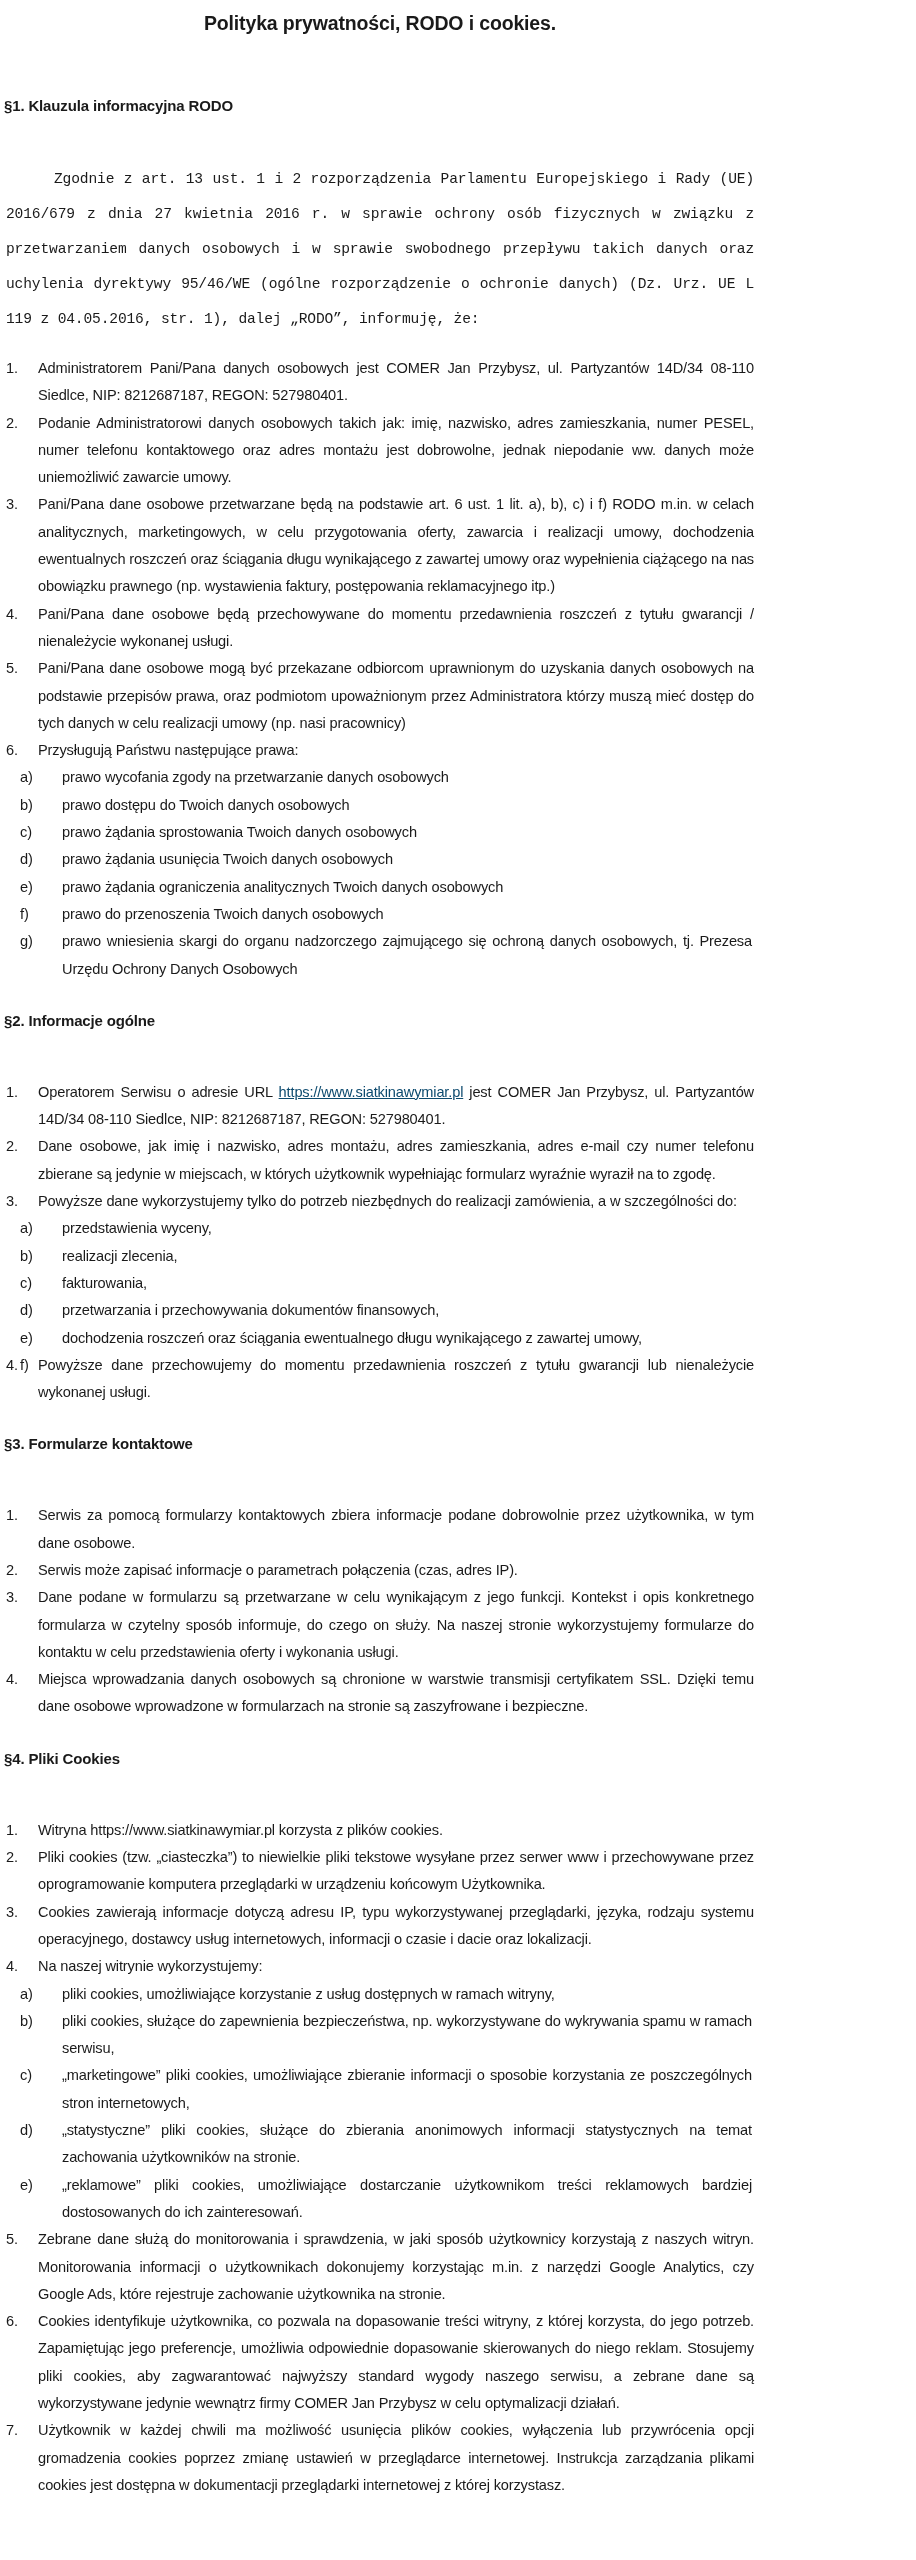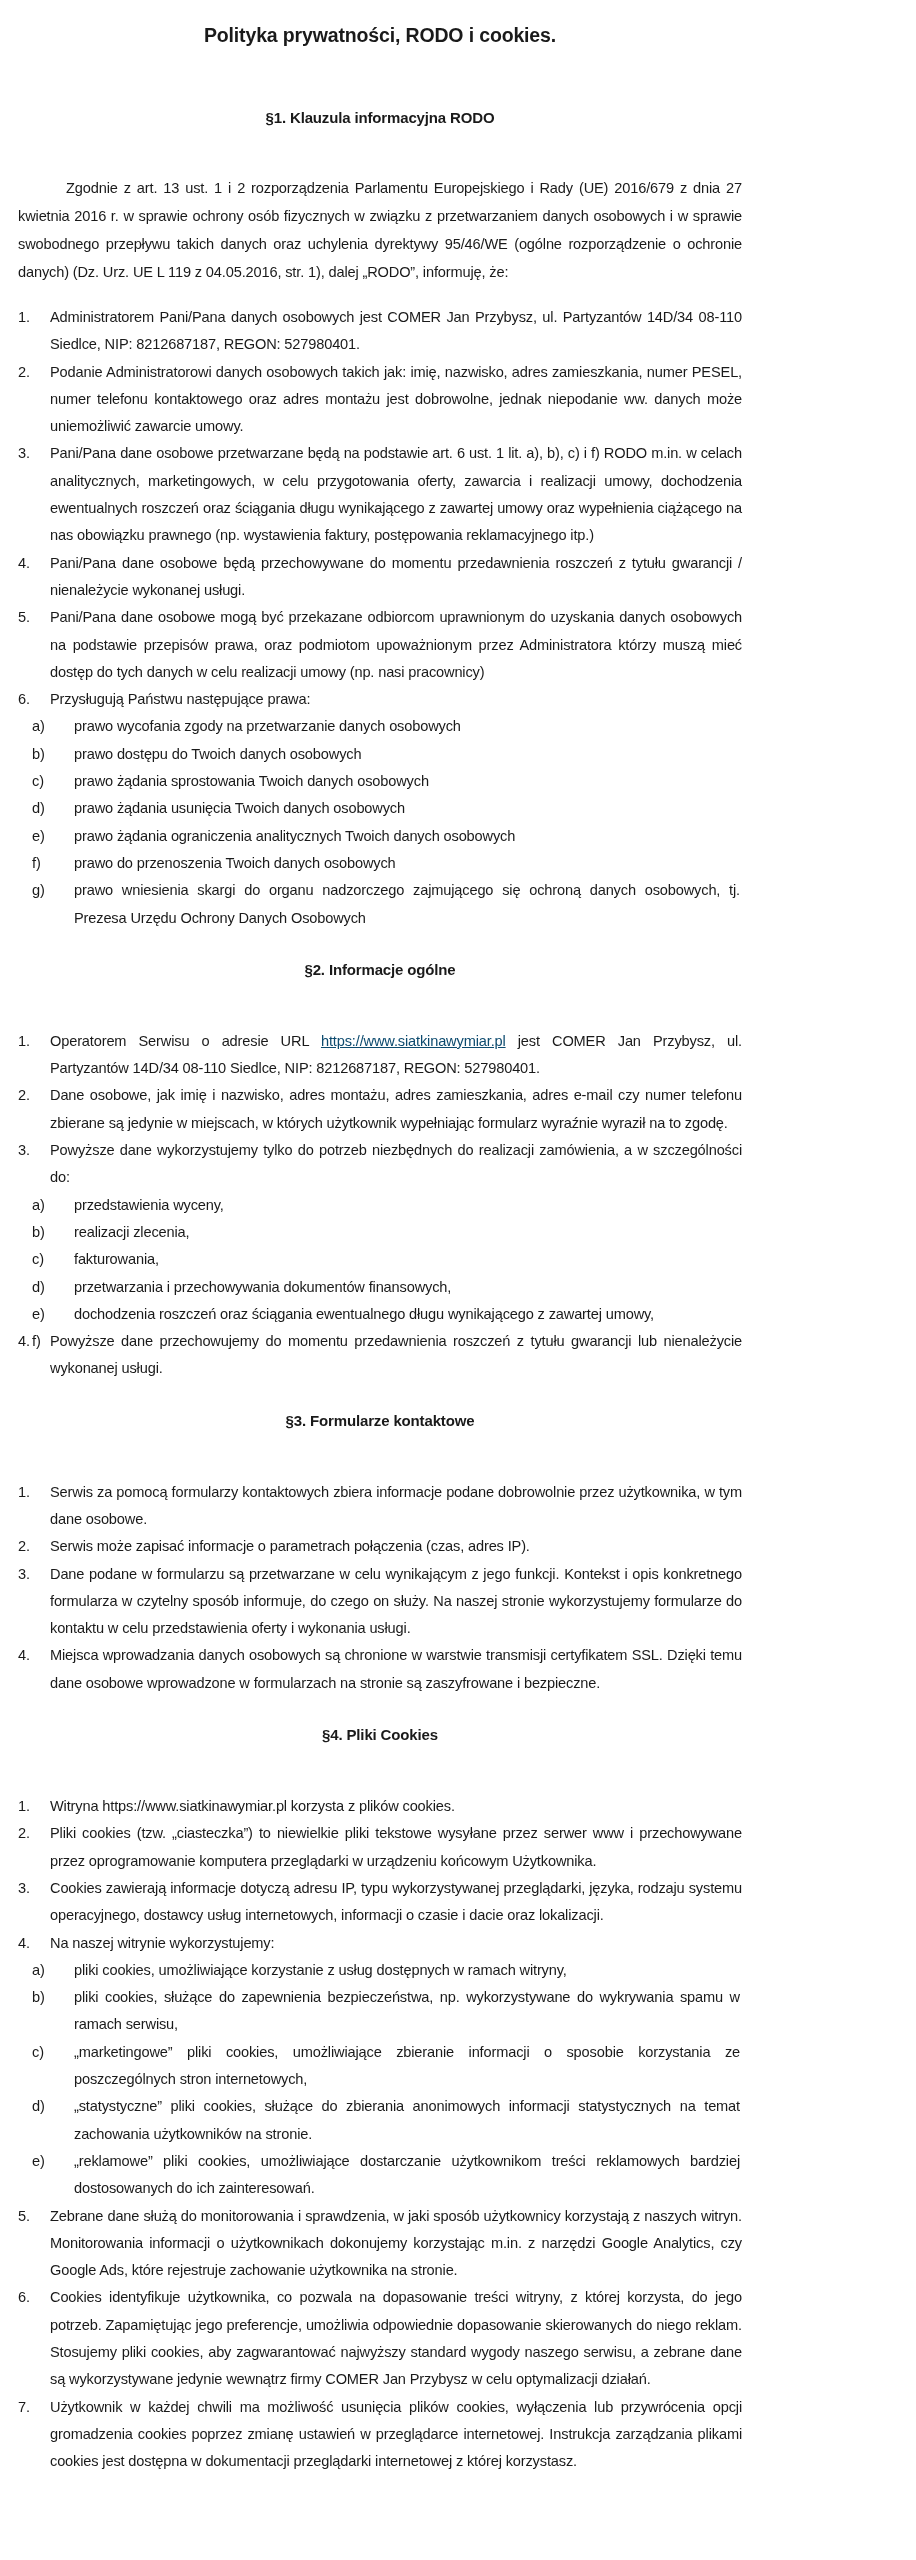--- a/index.html
+++ b/index.html
@@ -5,44 +5,44 @@
   html, body { margin: 0; padding: 0; background: #ffffff; }
   body {
     width: 916px;
     height: 2560px;
     overflow: hidden;
     font-family: "Liberation Sans", "DejaVu Sans", sans-serif;
     color: #1a1a1a;
     font-size: 14.6px;
     letter-spacing: -0.15px;
   }
-  .doc { position: relative; width: 760px; padding: 16px; box-sizing: border-box; }
+  .doc { position: relative; width: 760px; padding: 4px; box-sizing: border-box; }
   .title {
     text-align: center;
     font-weight: bold;
     font-size: 19.5px;
     margin: 0;
     padding-top: 4px;
     height: 30px;
     line-height: 30px;
   }
   .section-heading {
-    text-align: center;
     font-weight: bold;
     font-size: 15px;
     margin: 0;
     height: 28px;
     line-height: 28px;
   }
   p, li { margin: 0; }
   .intro {
     text-indent: 48px;
     text-align: justify;
-    line-height: 28px;
+    line-height: 35px;
     padding: 0 2px 0 2px;
+    font-family: Liberation Mono, monospace;
   }
   ol.main {
     list-style: none;
     margin: 0;
     padding: 0;
   }
   ol.main > li {
     position: relative;
     padding-left: 34px;
     padding-right: 2px;

